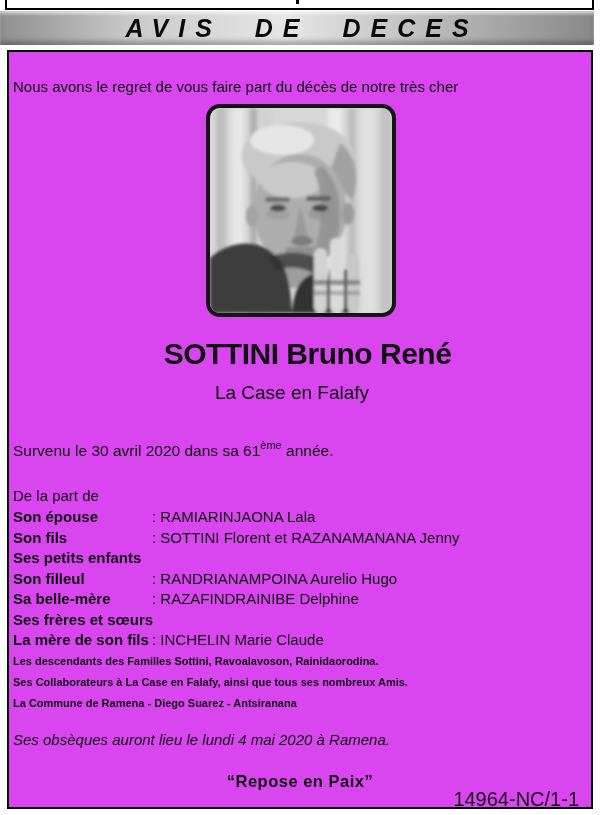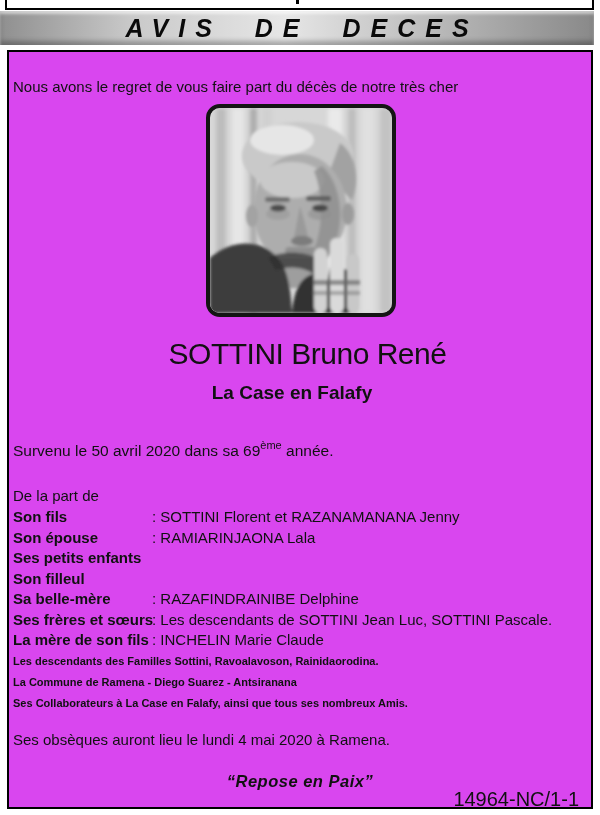--- a/index.html
+++ b/index.html
@@ -58,27 +58,27 @@
     width: 182px; height: 205px;
     border: 4px solid #141414;
     border-radius: 14px;
     overflow: hidden;
     background: #d7d7d7;
   }
   .photo-frame svg { display: block; width: 182px; height: 205px; }
   .name {
     position: absolute; left: 15px; right: 0; top: 287px;
     text-align: center;
-    font-size: 30px; font-weight: normal; letter-spacing: -0.5px;
+    font-size: 30px; font-weight: bold; letter-spacing: -0.5px;
     line-height: 1; white-space: nowrap;
   }
   .subtitle {
     position: absolute; left: 0; right: 16px; top: 331px;
     text-align: center;
-    font-size: 19px; font-weight: bold; line-height: 1;
+    font-size: 19px; font-weight: normal; line-height: 1;
   }
   .survenu {
     position: absolute; left: 4px; top: 388px;
     font-size: 15.5px; white-space: nowrap;
   }
   .survenu sup {
     font-size: 11px; position: relative; top: -1px; vertical-align: super;
   }
   .de-la-part {
     position: absolute; left: 4px; top: 435px;
@@ -91,26 +91,26 @@
   .rel-row { display: flex; height: 20.5px; align-items: baseline; white-space: nowrap; }
   .rel-label { font-weight: bold; width: 139px; flex: none; }
   .rel-value { font-weight: normal; }
   .family-lines {
     position: absolute; left: 4px; top: 599px; right: 2px;
     font-size: 11px; font-weight: bold; line-height: 21px;
     white-space: nowrap;
   }
   .funeral {
     position: absolute; left: 4px; top: 679px;
-    font-size: 15px; white-space: nowrap;
+    font-size: 15px; white-space: nowrap; font-style: italic;
   }
   .quote {
     position: absolute; left: 0; right: 0; top: 720px;
     text-align: center;
-    font-size: 16.5px; font-weight: bold; font-style: italic;
+    font-size: 16.5px; font-weight: bold; 
     letter-spacing: 0.5px;
   }
   .reference {
     position: absolute; right: 12px; top: 736px;
     font-size: 20px;
   }
 </style>
 </head>
 <body>
 
@@ -182,57 +182,57 @@
           <rect x="137" y="146" width="12" height="59" rx="6" fill="#c8c8c8"></rect>
           <rect x="103" y="172" width="47" height="5" fill="#6f6f6f" opacity="0.75"></rect>
           <rect x="103" y="183" width="47" height="4" fill="#7e7e7e" opacity="0.6"></rect>
         </g>
       </svg>
     </div>
 
     <div class="name">SOTTINI Bruno René</div>
     <div class="subtitle">La Case en Falafy</div>
 
-    <div class="survenu"><span>Survenu le 50 avril 2020 dans sa 69</span><sup>ème</sup><span> année.</span></div>
+    <div class="survenu"><span>Survenu le 30 avril 2020 dans sa 61</span><sup>ème</sup><span> année.</span></div>
 
     <div class="de-la-part">De la part de</div>
 
     <div class="relations">
+      <div class="rel-row">
+        <span class="rel-label">Son épouse</span>
+        <span class="rel-value">: RAMIARINJAONA Lala</span>
+      </div>
       <div class="rel-row">
         <span class="rel-label">Son fils</span>
         <span class="rel-value">: SOTTINI Florent et RAZANAMANANA Jenny</span>
       </div>
       <div class="rel-row">
-        <span class="rel-label">Son épouse</span>
-        <span class="rel-value">: RAMIARINJAONA Lala</span>
-      </div>
-      <div class="rel-row">
         <span class="rel-label">Ses petits enfants</span>
       </div>
       <div class="rel-row">
         <span class="rel-label">Son filleul</span>
+        <span class="rel-value">: RANDRIANAMPOINA Aurelio Hugo</span>
       </div>
       <div class="rel-row">
         <span class="rel-label">Sa belle-mère</span>
         <span class="rel-value">: RAZAFINDRAINIBE Delphine</span>
       </div>
       <div class="rel-row">
         <span class="rel-label">Ses frères et sœurs</span>
-        <span class="rel-value">: Les descendants de SOTTINI Jean Luc, SOTTINI Pascale.</span>
       </div>
       <div class="rel-row">
         <span class="rel-label">La mère de son fils</span>
         <span class="rel-value">: INCHELIN Marie Claude</span>
       </div>
     </div>
 
     <div class="family-lines">
       <div>Les descendants des Familles Sottini, Ravoalavoson, Rainidaorodina.</div>
+      <div>Ses Collaborateurs à La Case en Falafy, ainsi que tous ses nombreux Amis.</div>
       <div>La Commune de Ramena - Diego Suarez - Antsiranana</div>
-      <div>Ses Collaborateurs à La Case en Falafy, ainsi que tous ses nombreux Amis.</div>
     </div>
 
     <div class="funeral">Ses obsèques auront lieu le lundi 4 mai 2020 à Ramena.</div>
 
     <div class="quote">“Repose en Paix”</div>
 
     <div class="reference">14964-NC/1-1</div>
 
   </div>
 </div>

